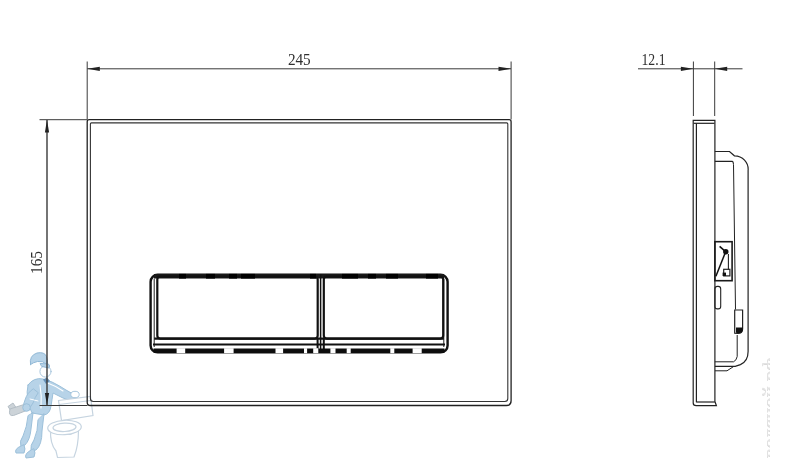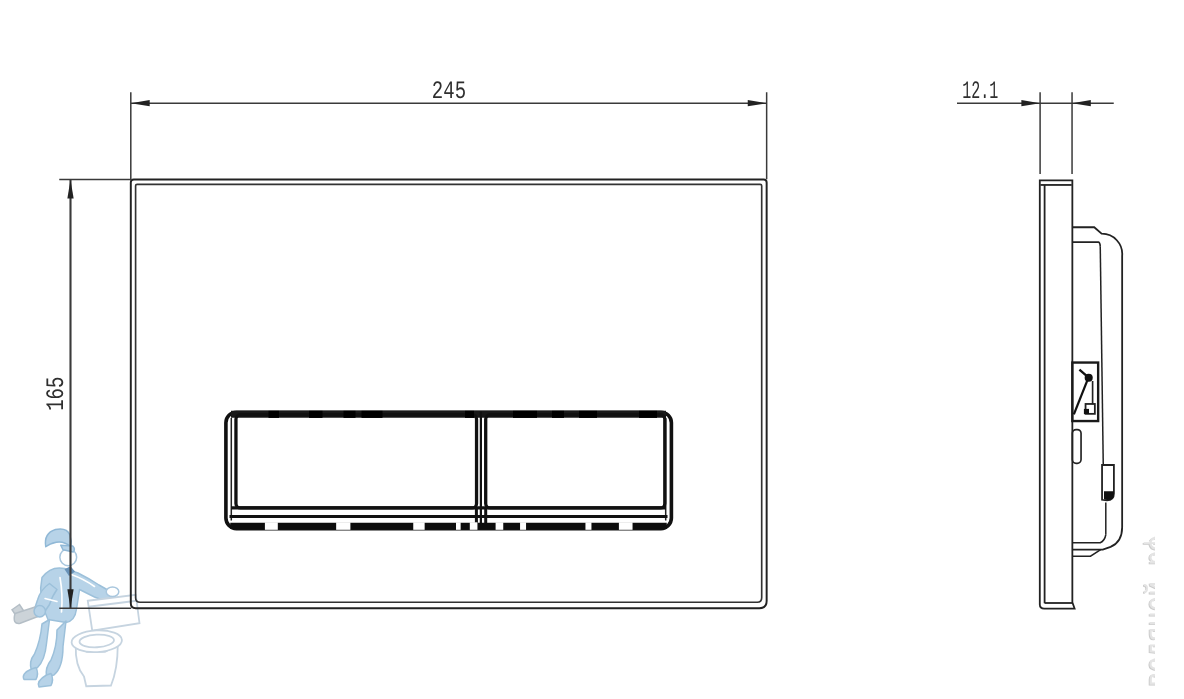--- a/index.html
+++ b/index.html
@@ -1,16 +1,16 @@
 <!DOCTYPE html>
 <html><head>
 <meta charset="utf-8">
 <style>
 html,body{margin:0;padding:0;background:#fff;}
-#canvas{position:relative;width:770px;height:466px;overflow:hidden;font-family:Liberation Mono, monospace;}
+#canvas{position:relative;width:770px;height:466px;overflow:hidden;font-family:Liberation Serif, serif;}
 </style>
 </head>
 <body>
 <div id="canvas">
 <svg width="789" height="466" viewBox="0 0 789 466">
 
 <g stroke-linejoin="round" stroke-linecap="round">
   <path d="M28 385 Q34 377 43 379 L52 382 Q60 386 66 390 L73 394 75 398 71 401 63 398 53 393 Q52 400 51 406 Q50 414 44 415 L32 413 Q25 399 28 385 Z" fill="#b7d3e8" stroke="#9cc0da" stroke-width="1"></path>
   <path d="M33 389 Q27 393 25 400 L23 406 29 409 33 403 Q35 397 38 393 Z" fill="#b7d3e8" stroke="#9cc0da" stroke-width="1"></path>
   <path d="M33 413 L31 429 Q30 440 25 445 L21 447 Q19 441 23 436 Q27 427 28 416 Z" fill="#b7d3e8" stroke="#9cc0da" stroke-width="1"></path>

